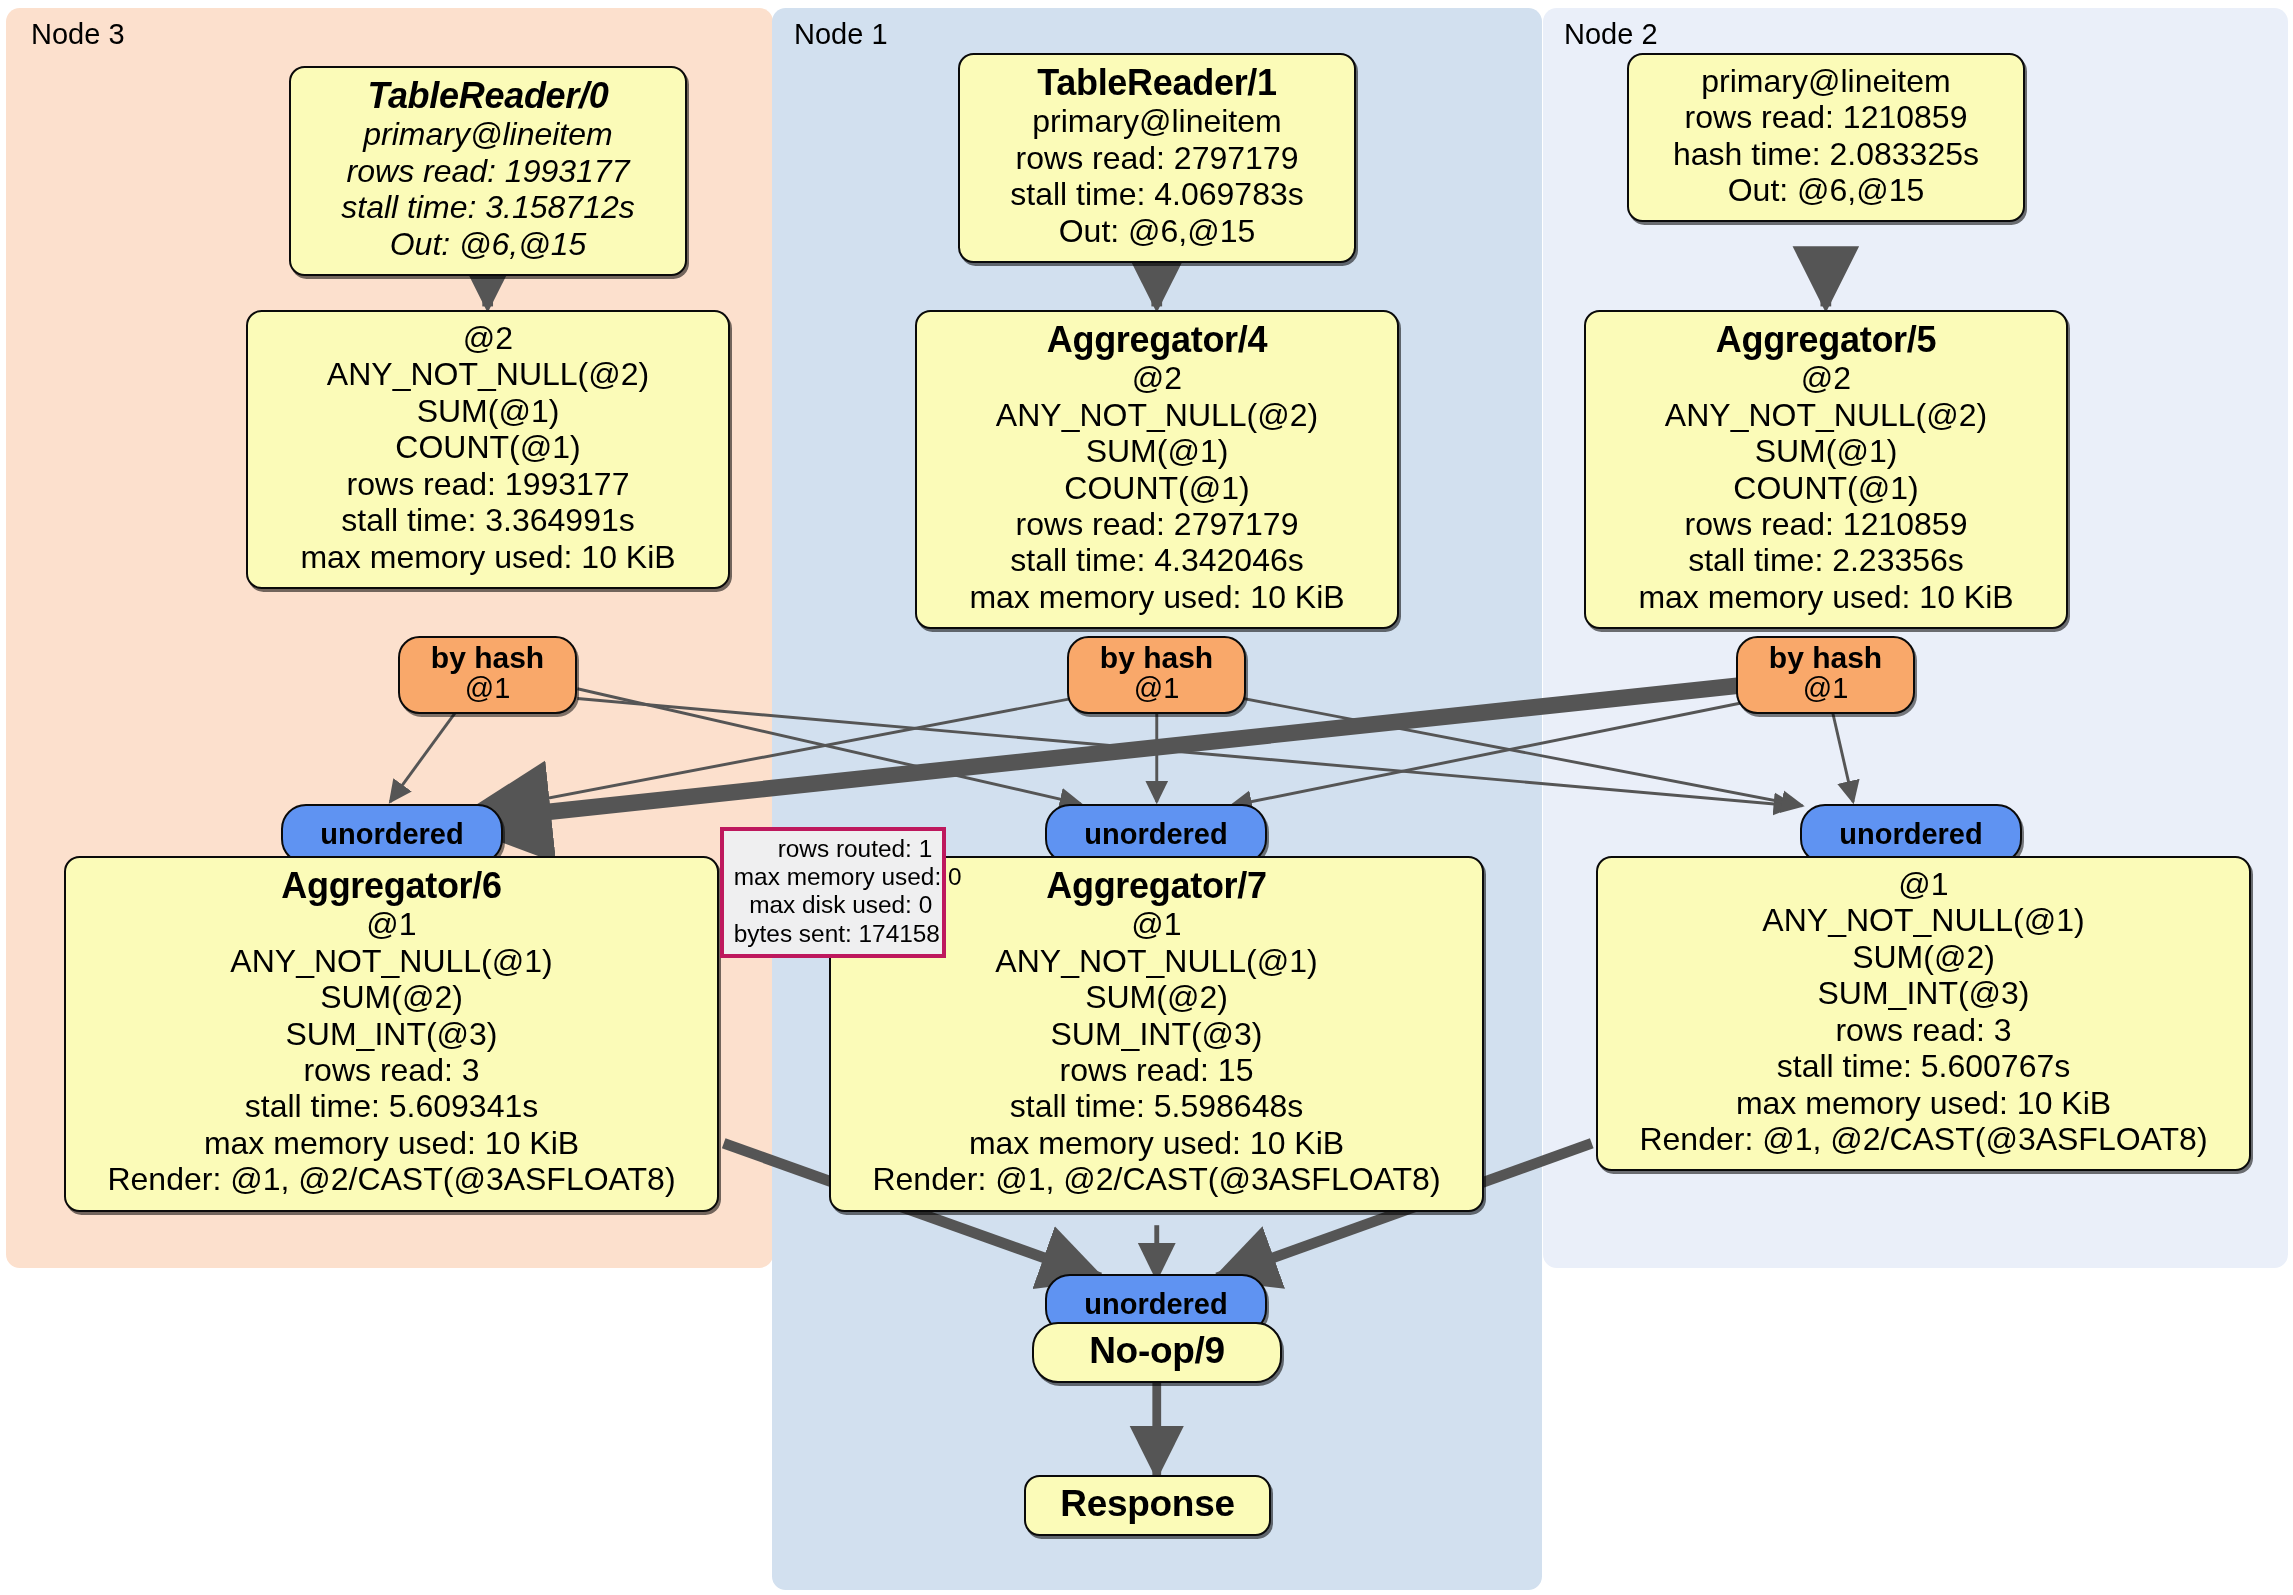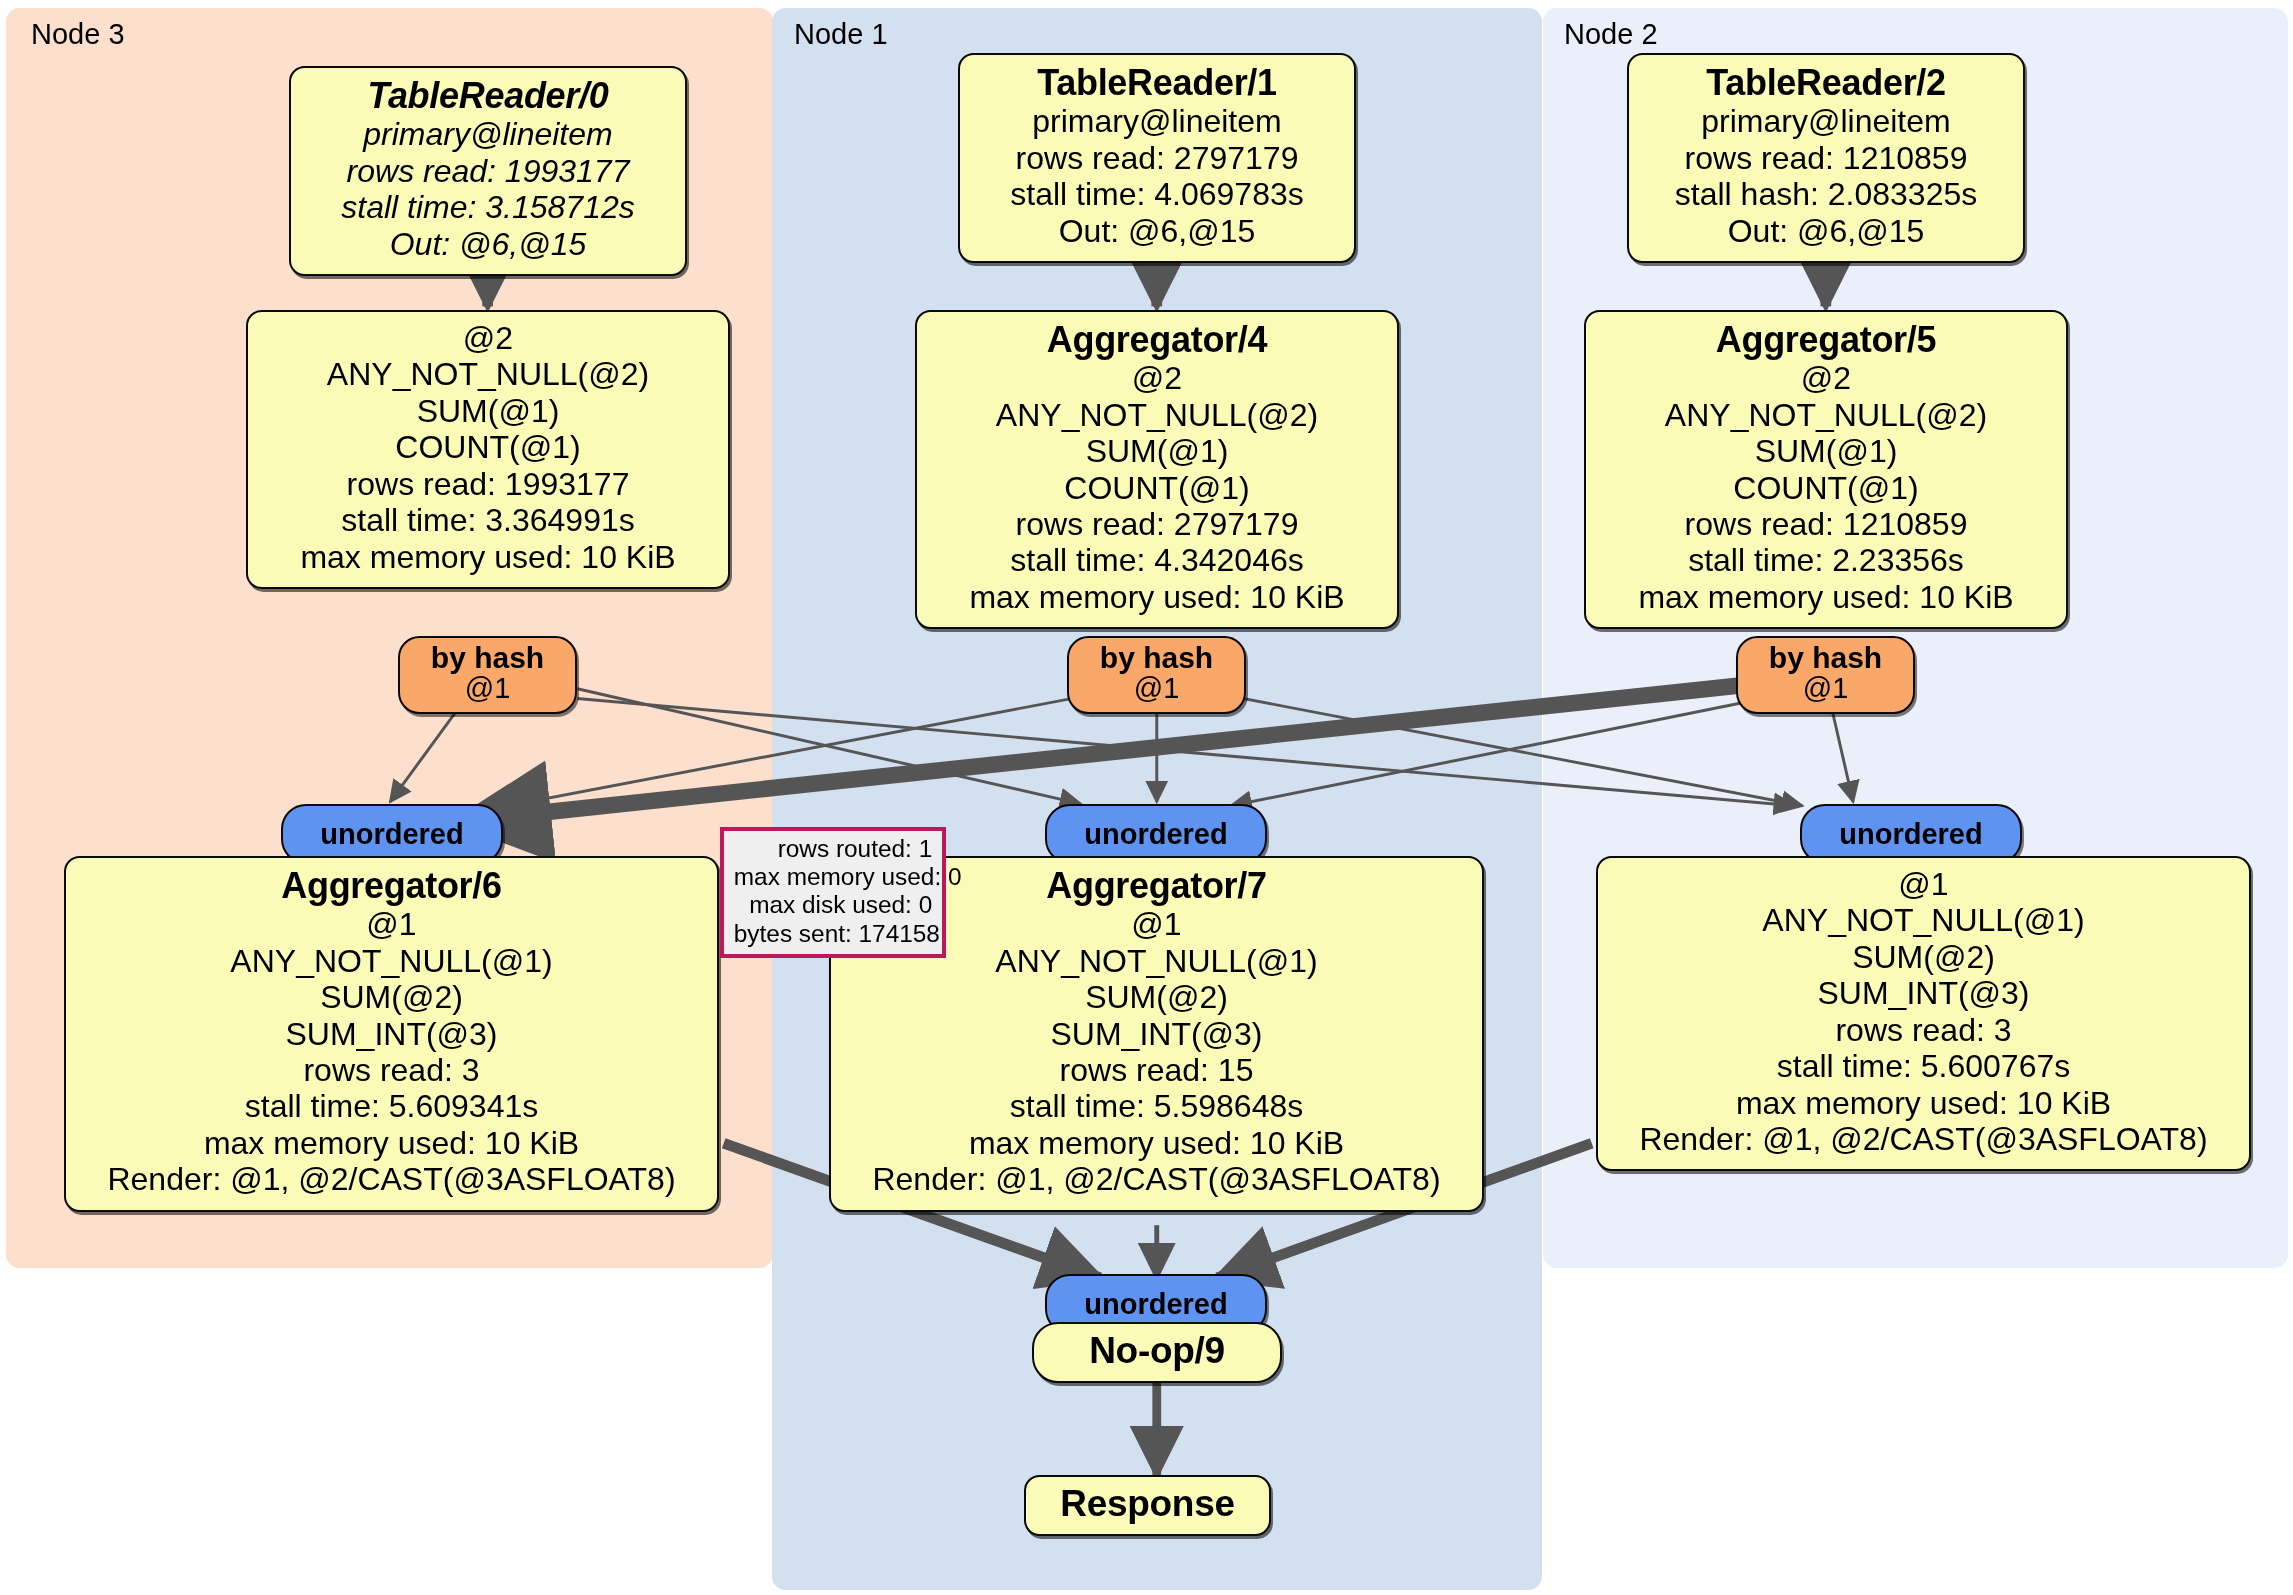--- a/index.html
+++ b/index.html
@@ -228,24 +228,23 @@
 
   <div class="proc" style="left:958px; top:53px; width:398px;">
     <div class="title">TableReader/1</div>
     <div class="line">primary@lineitem</div>
     <div class="line">rows read: 2797179</div>
     <div class="line">stall time: 4.069783s</div>
     <div class="line">Out: @6,@15</div>
   </div>
 
   <div class="proc" style="left:1627px; top:53px; width:398px;">
-    <div class="title">TableReader/2</div>
     <div class="line">primary@lineitem</div>
     <div class="line">rows read: 1210859</div>
-    <div class="line">stall hash: 2.083325s</div>
+    <div class="line">hash time: 2.083325s</div>
     <div class="line">Out: @6,@15</div>
   </div>
 
   <div class="proc" style="left:246px; top:310px; width:484px;">
     <div class="line">@2</div>
     <div class="line">ANY_NOT_NULL(@2)</div>
     <div class="line">SUM(@1)</div>
     <div class="line">COUNT(@1)</div>
     <div class="line">rows read: 1993177</div>
     <div class="line">stall time: 3.364991s</div>

